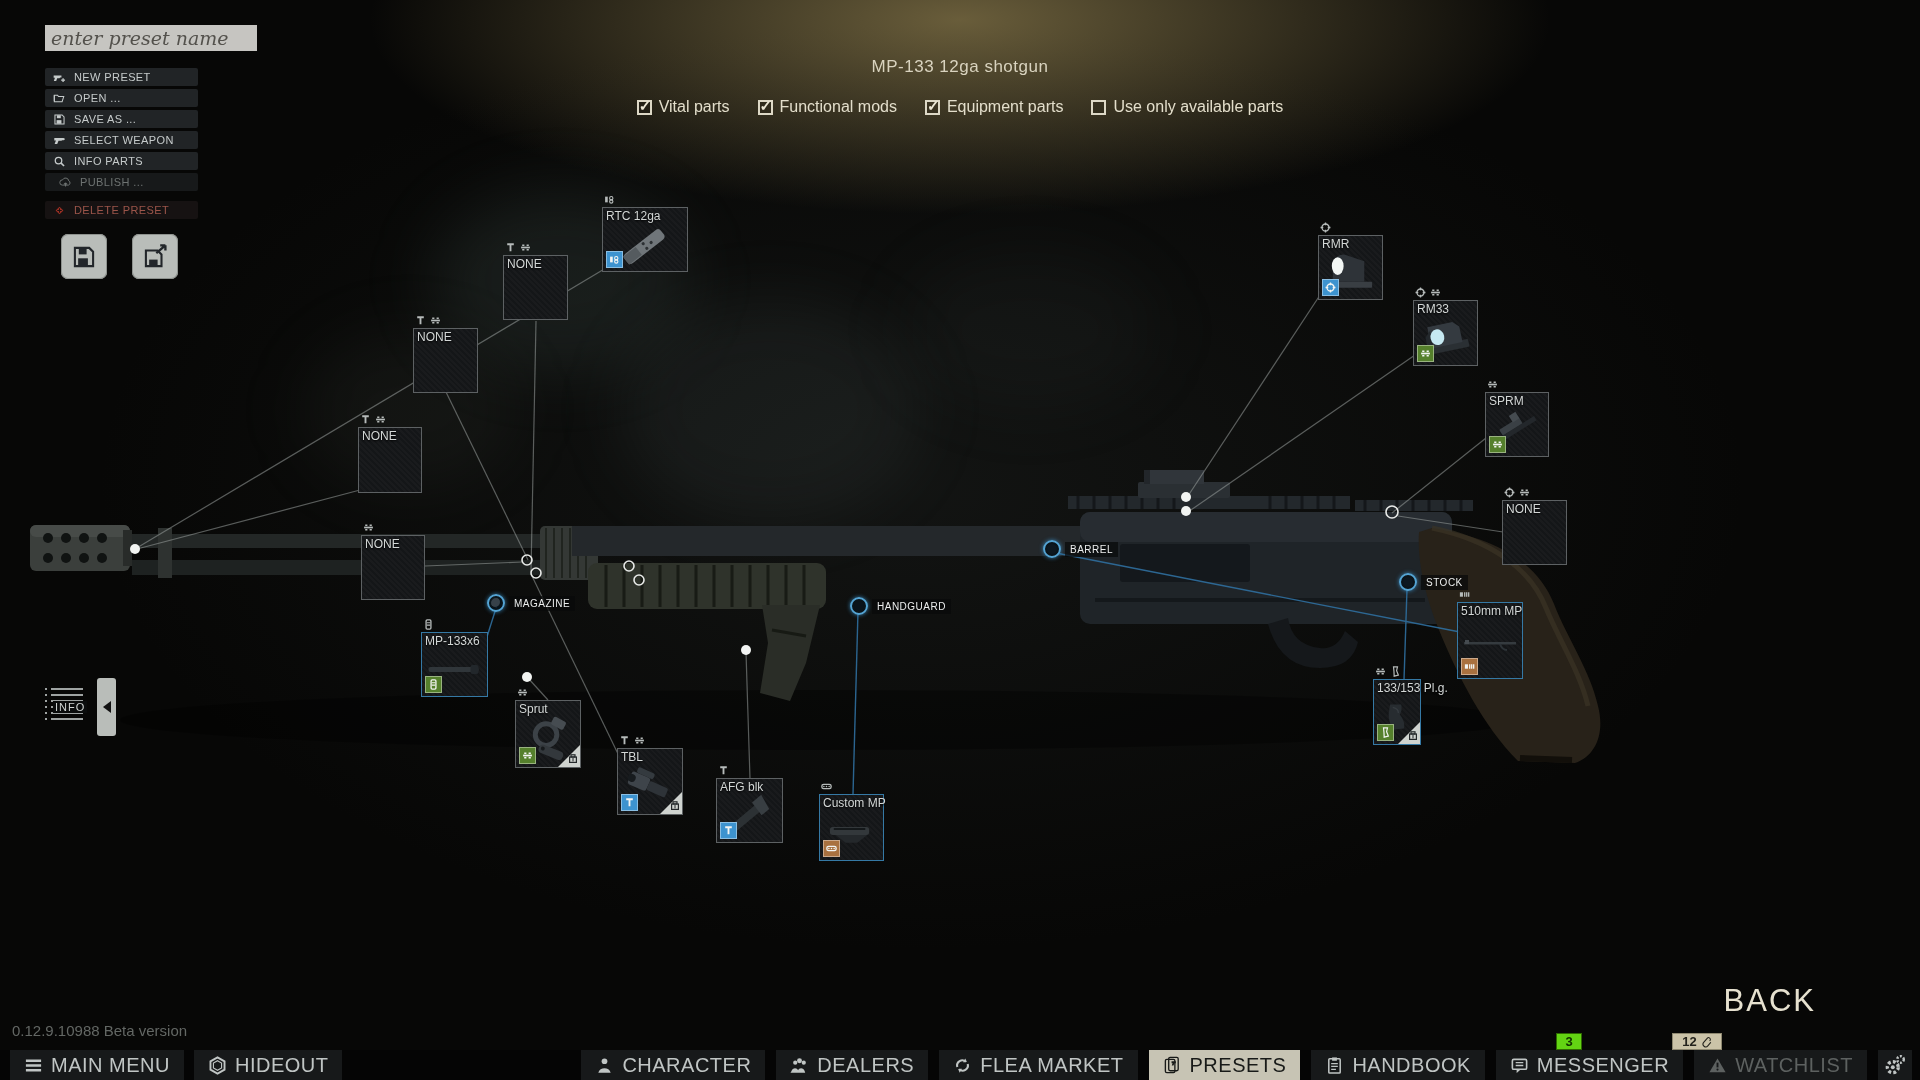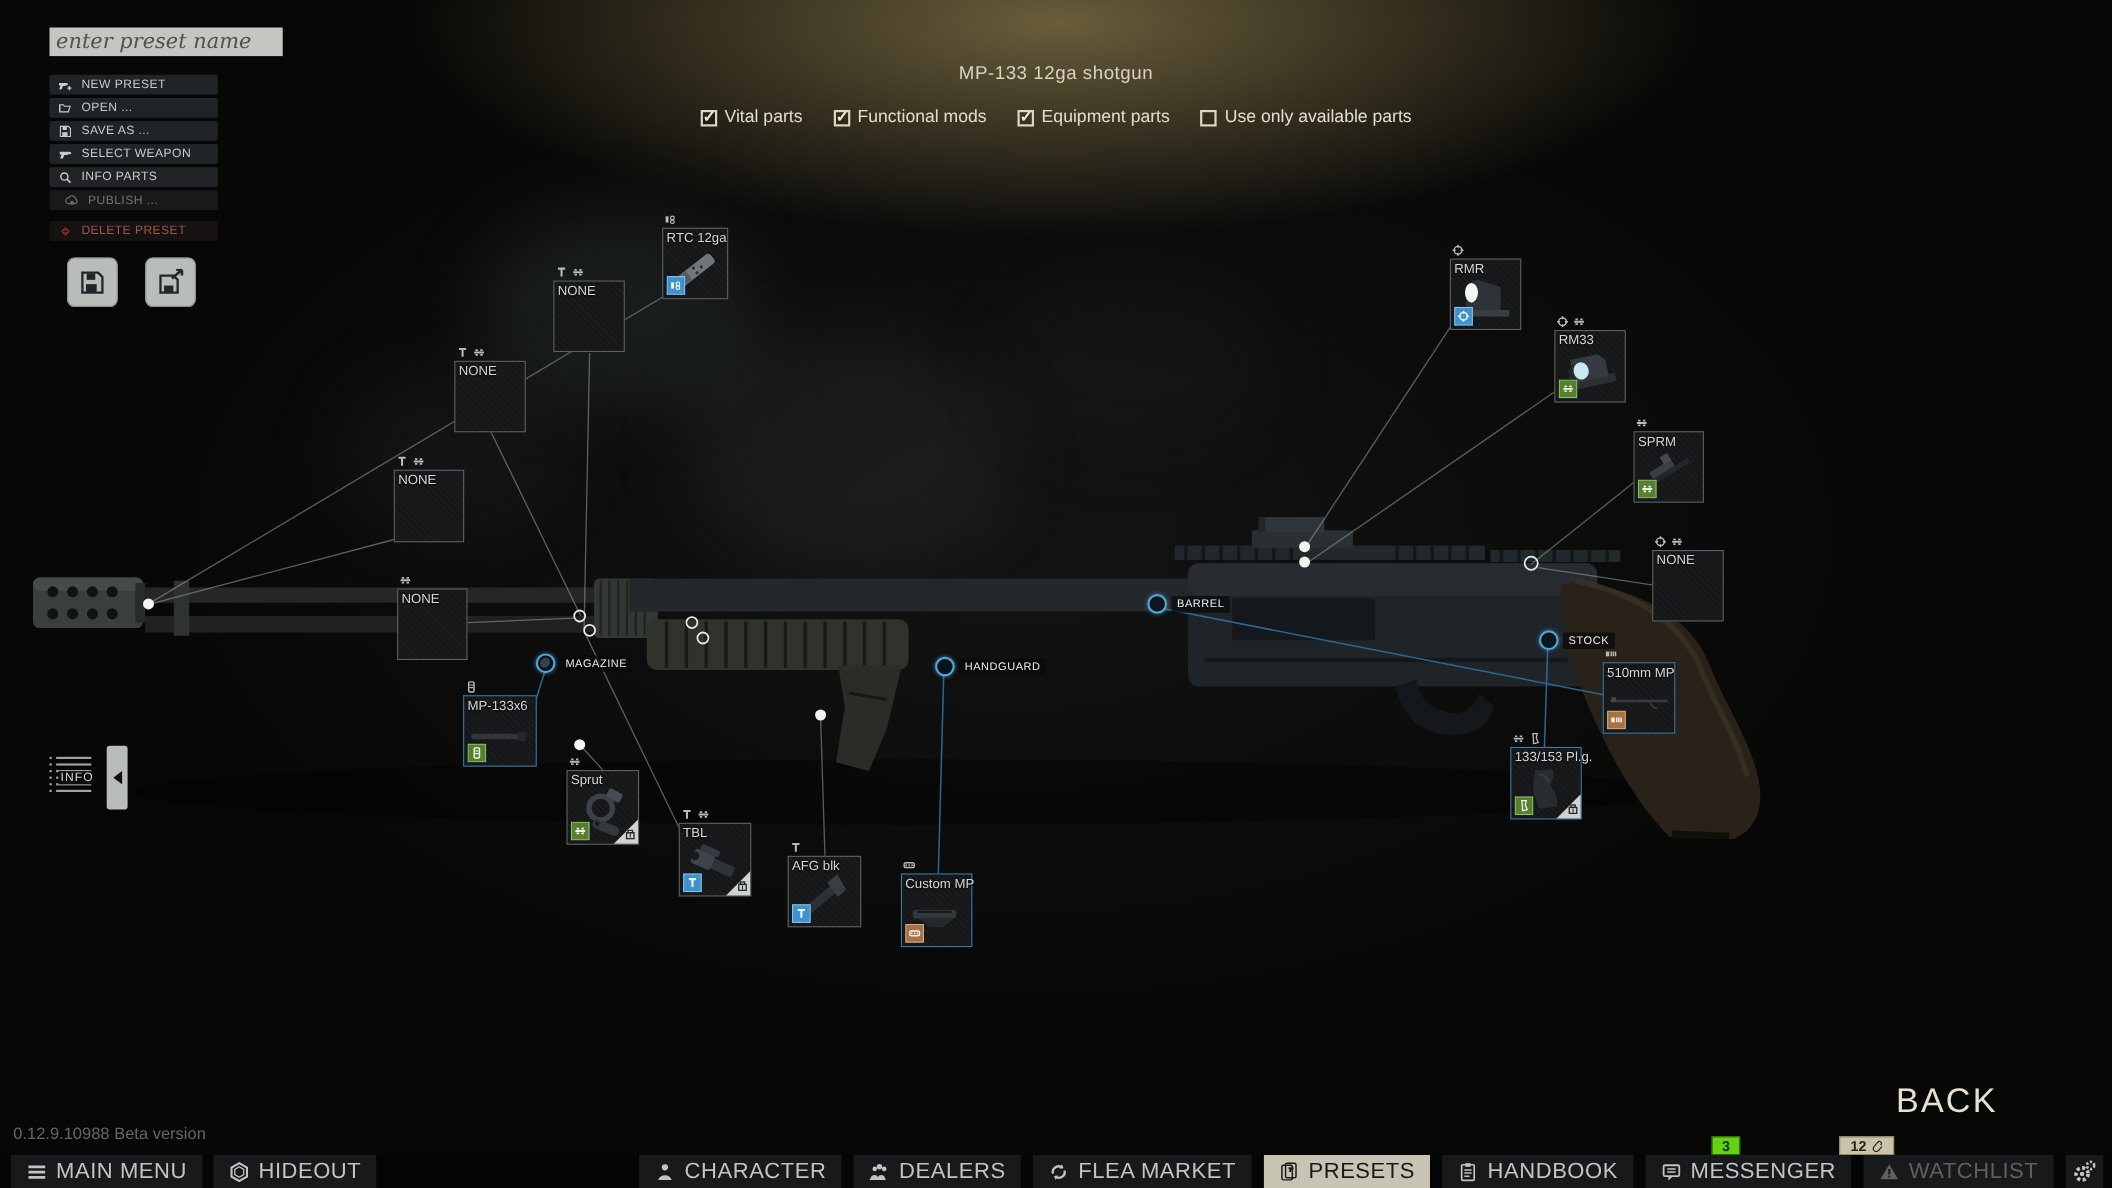--- a/index.html
+++ b/index.html
@@ -381,21 +381,21 @@
     <svg style="color:#22262a">
         <use href="#i-floppy"></use>
       </svg>
   </div>
   <div class="sq-btn" style="left:132px">
     <svg style="color:#22262a">
         <use href="#i-floppy-arrow"></use>
       </svg>
   </div>
 
-  <div class="slot" style="left:602px;top:207px;width:60px;height:65px">
+  <div class="slot" style="left:602px;top:207px;width:86px;height:65px">
     <div class="ticons">
         <svg class="tico">
           <use href="#g-muzzle"></use>
         </svg>
       </div>
     <div class="slot-label">RTC 12ga</div>
     <svg class="item" viewBox="0 0 60 48">
       <g transform="rotate(-38 30 26)">
           <rect x="6" y="20" width="46" height="12" rx="4" fill="#70767a"></rect>
           <rect x="6" y="21" width="16" height="10" fill="#555b5f"></rect>
@@ -640,40 +640,40 @@
       <path d="M14,28 l10,8 h12 l10,-8 z" fill="#24282b"></path>
       <path d="M12,22 h32" stroke="#14181a" stroke-width="2"></path>
     </svg>
     <span class="pbadge tan">
         <svg>
           <use href="#g-hand"></use>
         </svg>
       </span>
   </div>
 
-  <div class="slot blue" style="left:1457px;top:602px;width:66px;height:65px">
+  <div class="slot blue" style="left:1457px;top:602px;width:66px;height:77px">
     <div class="ticons">
         <svg>
           <use href="#g-barrel"></use>
         </svg>
       </div>
     <div class="slot-label">510mm MP</div>
     <svg class="item" viewBox="0 0 60 48">
       <rect x="4" y="21" width="52" height="2.5" fill="#353b3f"></rect>
         <rect x="5" y="19" width="4" height="4" fill="#454b50"></rect>
         <path d="M40,23 q2,6 7,6" stroke="#2c3236" stroke-width="2" fill="none"></path>
     </svg>
     <span class="pbadge tan">
         <svg>
           <use href="#g-barrel"></use>
         </svg>
       </span>
   </div>
 
-  <div class="slot blue" style="left:1373px;top:679px;width:65px;height:66px">
+  <div class="slot blue" style="left:1373px;top:679px;width:48px;height:66px">
     <div class="ticons">
         <svg>
           <use href="#g-rail"></use>
         </svg>
         <svg>
           <use href="#g-grip"></use>
         </svg>
       </div>
     <div class="slot-label">133/153 Pl.g.</div>
     <svg class="item" viewBox="0 0 60 50">

